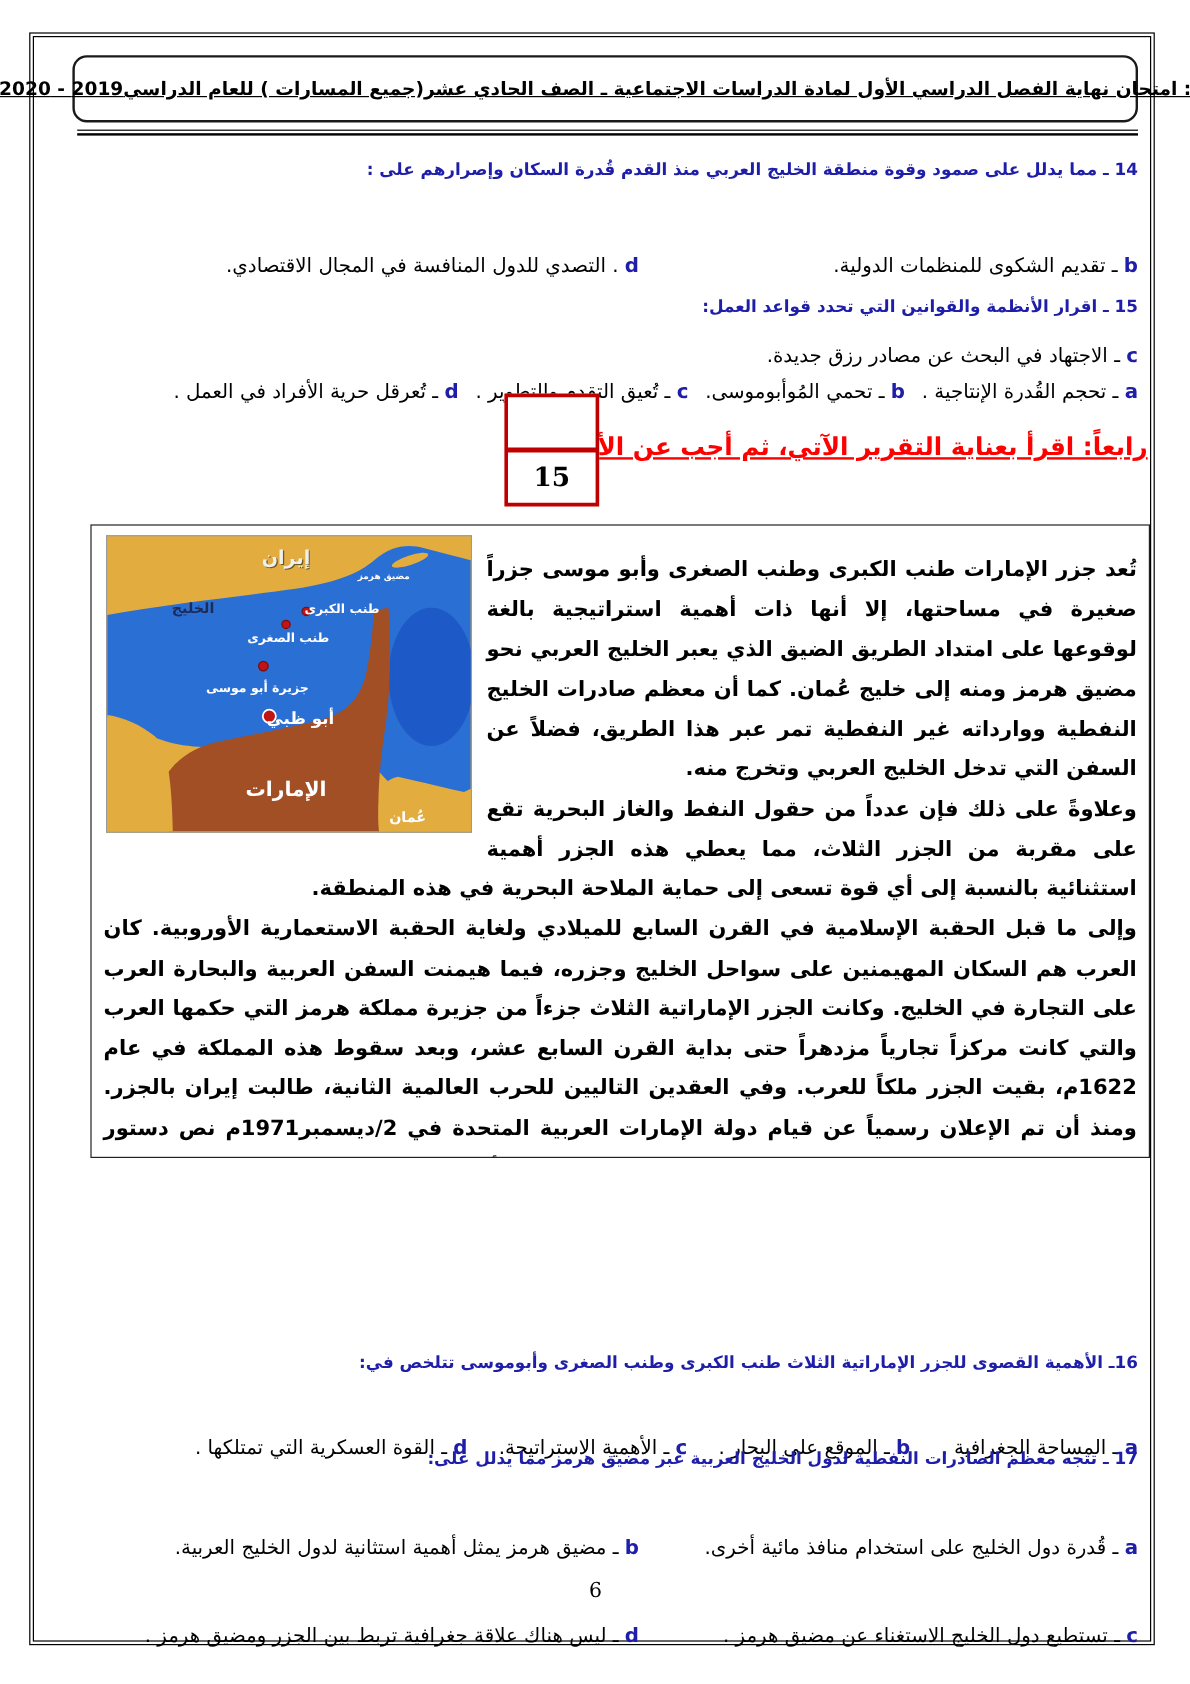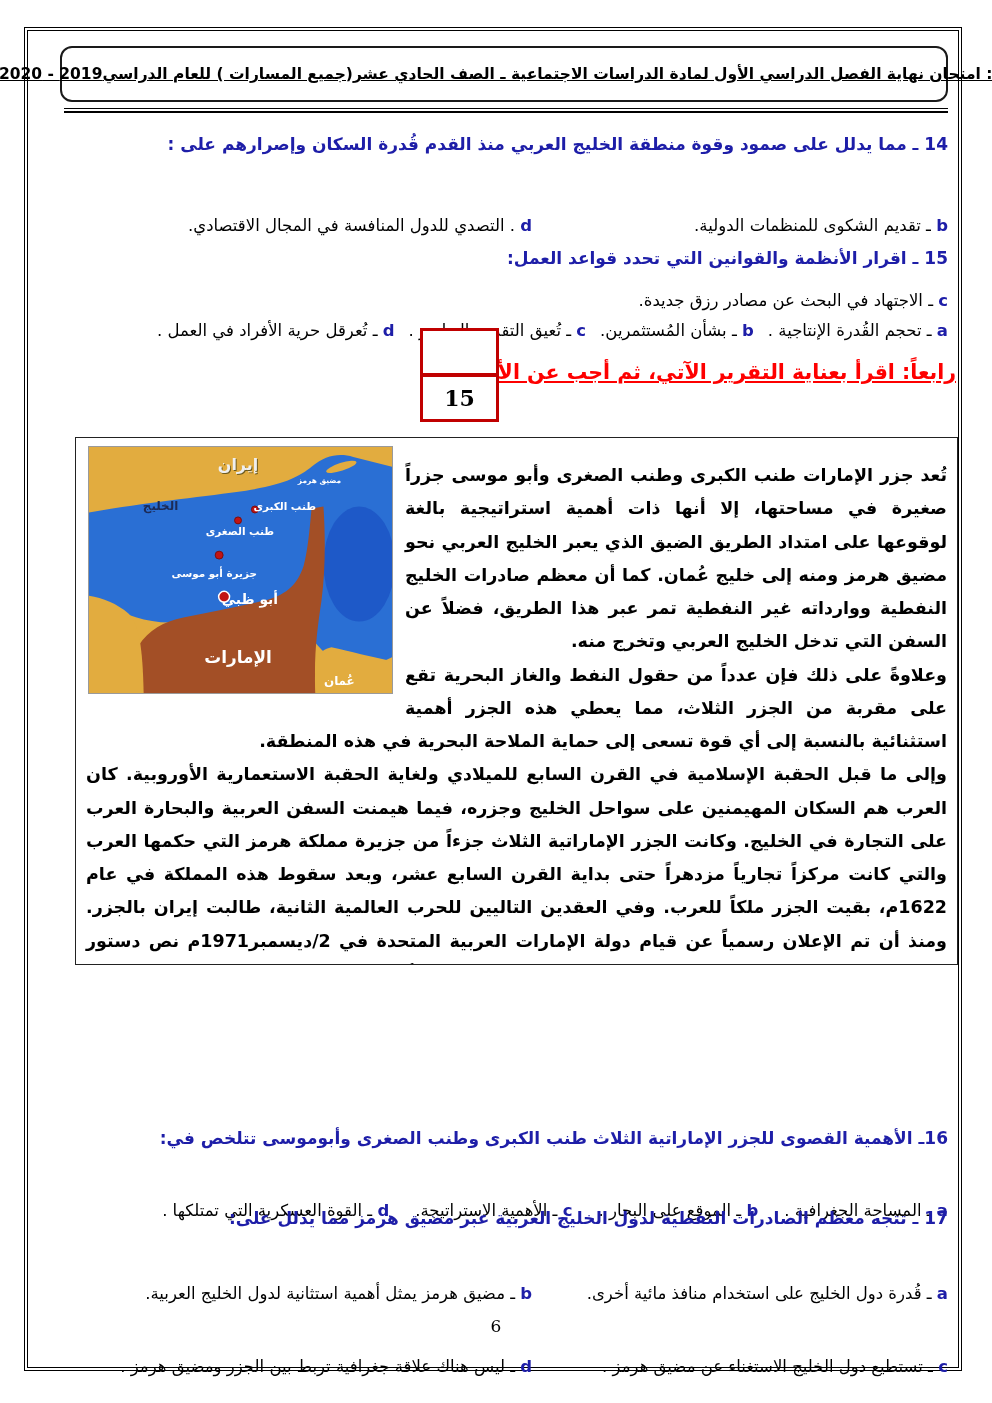--- a/index.html
+++ b/index.html
@@ -22,21 +22,21 @@
   }
   .header-title {
     font-size:15.5px; font-weight:bold; color:#000;
     text-decoration:underline; white-space:nowrap;
   }
   .header-divider {
     position:absolute; left:64px; top:108px; width:884px; height:5px;
     border-top:1px solid #000; border-bottom:2px solid #000;
   }
   .qblock { position:absolute; right:44px; width:904px; }
-  .q-title { font-size:17px; font-weight:bold; color:#1e1ea8; }
+  .q-title { font-size:14px; font-weight:bold; color:#1e1ea8; }
   .opts-grid {
     display:grid; grid-template-columns:46% 54%; row-gap:16px;
     margin-top:22px; font-size:16.5px; color:#000;
   }
   .opts-line {
     display:flex; flex-wrap:nowrap; gap:14px; margin-top:13px;
     font-size:16.5px; color:#000; white-space:nowrap;
   }
   .opt { white-space:nowrap;margin-top:40px; }
   .opt-letter { color:#1e1ea8; font-weight:bold; font-family:"DejaVu Sans", sans-serif; }
@@ -88,21 +88,21 @@
     <div class="opt"><span class="opt-letter">b</span> <span>ـ تقديم الشكوى للمنظمات الدولية.</span></div>
     <div class="opt"><span class="opt-letter">d</span> <span>. التصدي للدول المنافسة في المجال الاقتصادي.</span></div>
     <div class="opt"><span class="opt-letter">c</span> <span>ـ الاجتهاد في البحث عن مصادر رزق جديدة.</span></div>
   </div>
 </div>
 
 <div class="qblock" style="top:248px;">
   <div class="q-title">15 ـ اقرار الأنظمة والقوانين التي تحدد قواعد العمل:</div>
   <div class="opts-line">
     <div class="opt"><span class="opt-letter">a</span> <span>ـ تحجم القُدرة الإنتاجية .</span></div>
-    <div class="opt"><span class="opt-letter">b</span> <span>ـ بشأن المُستثمرين.</span></div>
+    <div class="opt"><span class="opt-letter">b</span> <span>ـ تحمي المُوأبوموسى.</span></div>
     <div class="opt"><span class="opt-letter">c</span> <span>ـ تُعيق التقدم والتطوير .</span></div>
     <div class="opt"><span class="opt-letter">d</span> <span>ـ تُعرقل حرية الأفراد في العمل .</span></div>
   </div>
 </div>
 
 <div class="section-heading">رابعاً: اقرأ بعناية التقرير الآتي، ثم أجب عن الأسئلة:</div>
 <div class="score-box">
   <div class="cell top"></div>
   <div class="cell bottom">15</div>
 </div>

